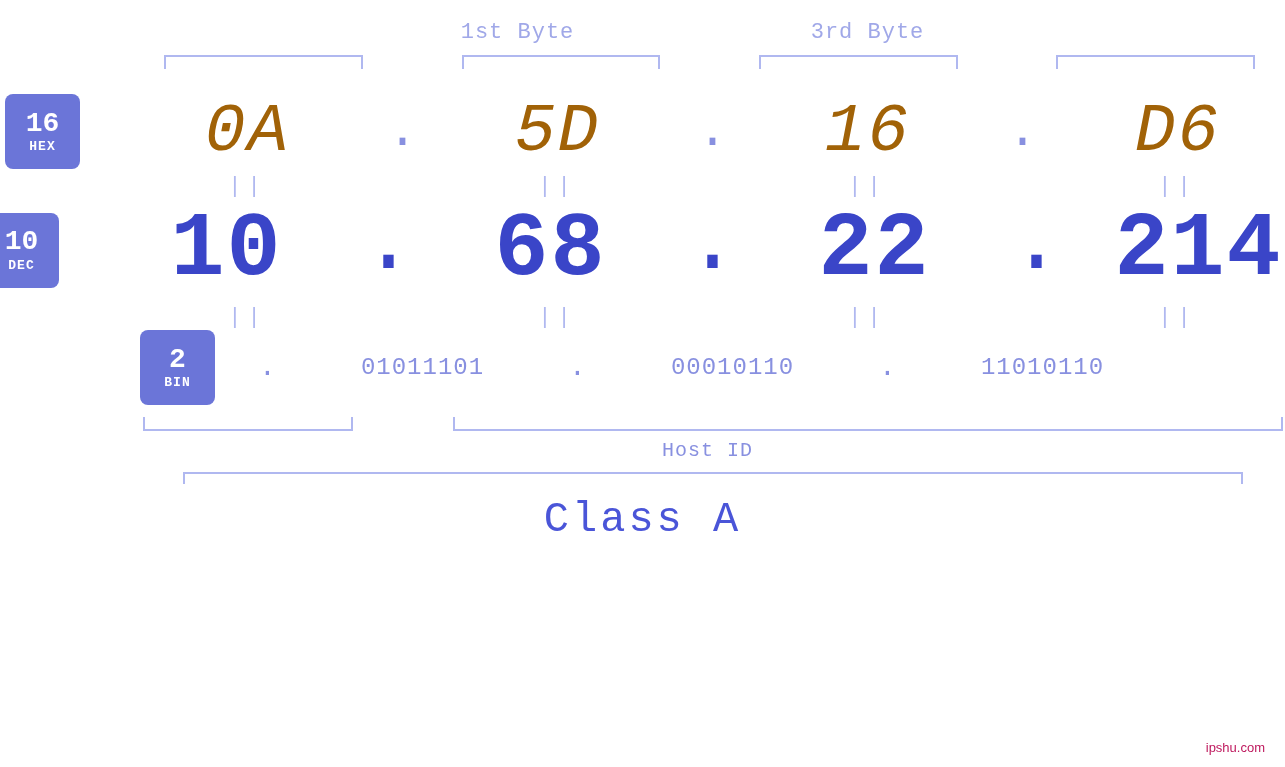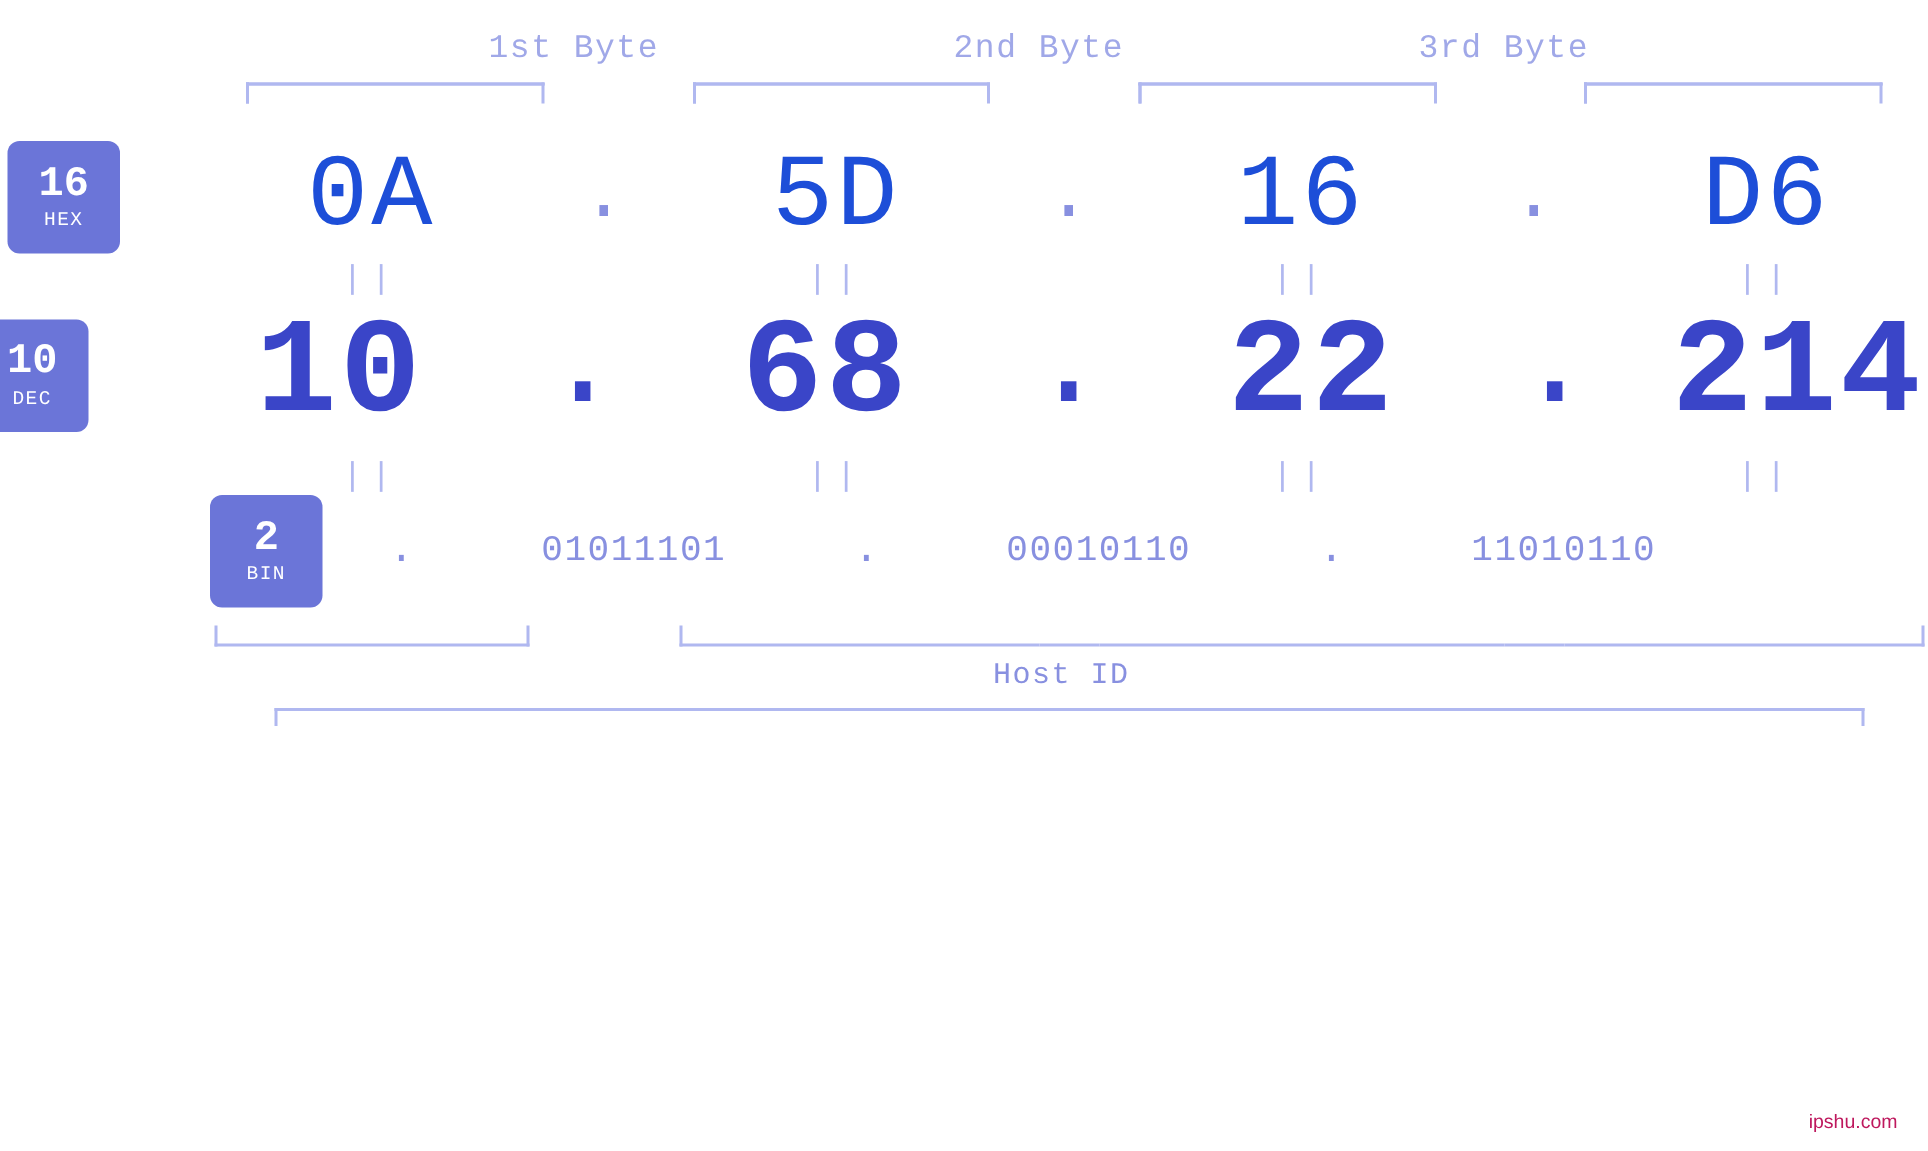--- a/index.html
+++ b/index.html
@@ -119,31 +119,32 @@
     }
 
     .base-badge .base-number {
       font-size: 28px;
       font-weight: bold;
       line-height: 1.1;
     }
 
     .base-badge .base-label {
       font-size: 13px;
-      font-weight: normal;
+      font-weight: bold;
       letter-spacing: 1px;
     }
 
     
     .hex-value {
       font-size: 68px;
-      color: #1d4ed8;
+      color: #a16207;
       font-family: 'Courier New', Courier, monospace;
       font-weight: normal;
       letter-spacing: 2px;
+      font-style: italic;
     }
 
     .equals-sign {
       font-size: 22px;
       color: #b0b8f0;
       letter-spacing: 6px;
     }
 
     
     .dec-value {
@@ -245,21 +246,20 @@
   </style>
 </head>
 <body>
 
 <div class="main-container">
 
   <div class="headers-row">
     <div class="label-spacer"></div>
     <div class="byte-header">1st Byte</div>
     <div style="width:40px"></div>
-    <div class="byte-header">2nd Byte</div>
     <div style="width:40px"></div>
     <div class="byte-header">3rd Byte</div>
     <div style="width:40px"></div>
   </div>
 
   <div class="bracket-row">
     <div class="label-spacer"></div>
     <div class="bracket">
       <div class="bracket-inner"></div>
       <div class="bracket-left-tick"></div>
@@ -435,16 +435,19 @@
 
   <div class="full-bracket-row" style="margin-top:10px;">
     <div class="full-bracket-spacer"></div>
     <div style="flex:1; max-width:1060px; position:relative; height:14px; margin:0 25px;">
       <div style="position:absolute; left:0; right:0; top:0; height:2px; background:#b0b8f0;"></div>
       <div style="position:absolute; left:0; top:0; width:2px; height:12px; background:#b0b8f0;"></div>
       <div style="position:absolute; right:0; top:0; width:2px; height:12px; background:#b0b8f0;"></div>
     </div>
   </div>
 
+  <div class="class-row" style="margin-top:10px;">
+    <span class="class-label">Class A</span>
+  </div>
 
   <div class="watermark">ipshu.com</div>
 
 </div>
 
 </body></html>

